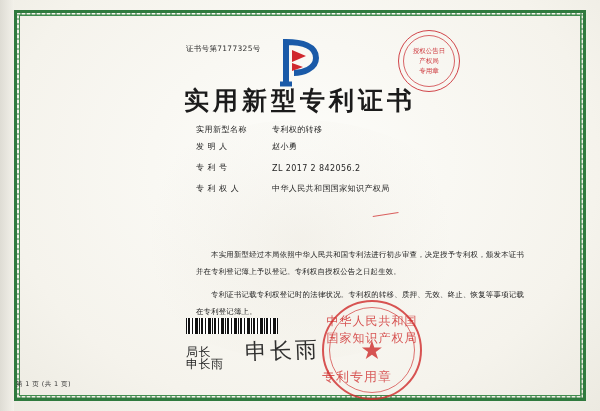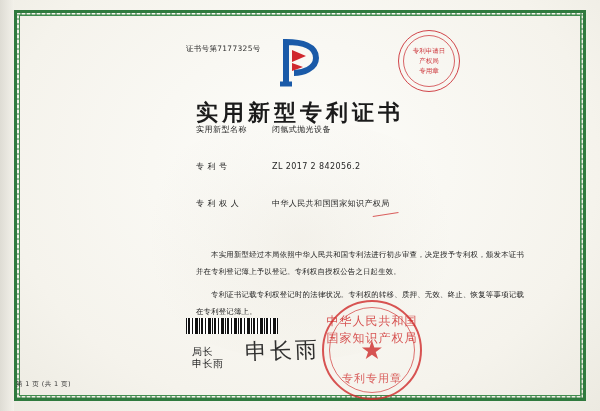--- a/index.html
+++ b/index.html
@@ -118,51 +118,50 @@
     font-size: 6.5px;
     line-height: 9px;
     font-family: "DejaVu Sans", sans-serif;
     opacity: .9;
   }
 
   .main-title {
     position: absolute;
     left: 0; right: 0; top: 84px;
     text-align: center;
-    font-size: 22px;
+    font-size: 25px;
     letter-spacing: 4px;
     color: #1b1b1b;
     font-weight: bold;
     font-family: "DejaVu Sans", sans-serif;
-    margin-top: 14px;
   }
 
   
   .fields {
     position: absolute;
     left: 196px; top: 124px;
     width: 340px;
   }
   .field-row {
     display: flex;
-    align-items: center;
+    align-items: flex-end;
     margin-bottom: 5.5px;
     font-size: 8px;
     color: #1f1f1f;
     white-space: nowrap;
   }
   .field-label {
     width: 76px;
     flex: 0 0 76px;
     letter-spacing: .5px;
   }
   .field-value {
     letter-spacing: .4px;
   }
-  .field-row.gap-top { margin-top: 26px; }
+  .field-row.gap-top { margin-top: 10px; }
 
   
   .body-text {
     position: absolute;
     left: 196px; top: 246px;
     width: 328px;
     font-size: 7.4px;
     line-height: 17px;
     color: #222;
     text-align: justify;
@@ -180,22 +179,22 @@
     width: 92px; height: 16px;
     background:
       repeating-linear-gradient(90deg,
         #111 0 1px, #fff 1px 2px, #111 2px 4px, #fff 4px 6px,
         #111 6px 7px, #fff 7px 9px, #111 9px 12px, #fff 12px 13px);
   }
 
   
   .director-label {
     position: absolute;
-    left: 192px; top: 346px;
-    font-size: 10px;
+    left: 186px; top: 346px;
+    font-size: 12px;
     color: #1f1f1f;
     line-height: 12px;
     letter-spacing: .5px;
   }
   .signature {
     position: absolute;
     left: 245px; top: 336px;
     font-size: 22px;
     color: #1a1a1a;
     font-family: "DejaVu Serif", serif;
@@ -236,23 +235,22 @@
     left: 0; right: 0; top: 13px;
     text-align: center;
     color: #cf2b2b;
     font-size: 12px;
     letter-spacing: 1px;
     opacity: .8;
   }
   .seal-main .curved-bottom {
     position: absolute;
     left: 0; right: 0; bottom: 14px;
-    text-align: center;
     color: #cf2b2b;
-    font-size: 11px;
+    font-size: 13px;
     letter-spacing: 1px;
     opacity: .75;
   }
 
   
   .red-mark {
     position: absolute;
     left: 372px; top: 206px;
     width: 26px; height: 8px;
     border-bottom: 1.4px solid #cf2b2b;
@@ -297,31 +295,35 @@
       <path d="M14 48 L14 6 C30 6 44 10 44 22 C44 33 30 37 22 37" fill="none" stroke="#1a5aa8" stroke-width="6"></path>
       <path d="M20 14 L34 20 L20 26 Z" fill="#d0282e"></path>
       <path d="M20 27 L31 31 L20 35 Z" fill="#d0282e"></path>
       <path d="M8 48 L20 48" stroke="#1a5aa8" stroke-width="5" fill="none"></path>
     </svg>
   </div>
 
   <div class="seal-top">
     <div class="ring"></div>
     <div class="ring2"></div>
-    <div class="seal-text">专利申请日</div>
+    <div class="seal-text">授权公告日</div>
     <div class="seal-text" style="top:27px;">产权局</div>
     <div class="seal-text" style="top:37px;">专用章</div>
   </div>
 
   <div class="main-title">实用新型专利证书</div>
 
   <div class="fields">
     <div class="field-row">
       <span class="field-label">实用新型名称</span>
-      <span class="field-value">闭氩式抛光设备</span>
+      <span class="field-value">专利权的转移</span>
+    </div>
+    <div class="field-row">
+      <span class="field-label">发 明 人</span>
+      <span class="field-value">赵小勇</span>
     </div>
     <div class="field-row gap-top">
       <span class="field-label">专 利 号</span>
       <span class="field-value">ZL 2017 2 842056.2</span>
     </div>
     <div class="field-row gap-top">
       <span class="field-label">专 利 权 人</span>
       <span class="field-value">中华人民共和国国家知识产权局</span>
     </div>
   </div>

